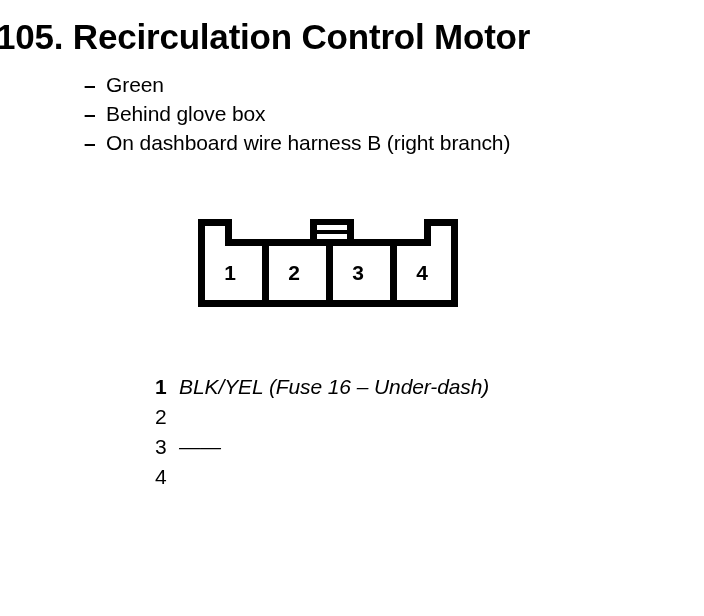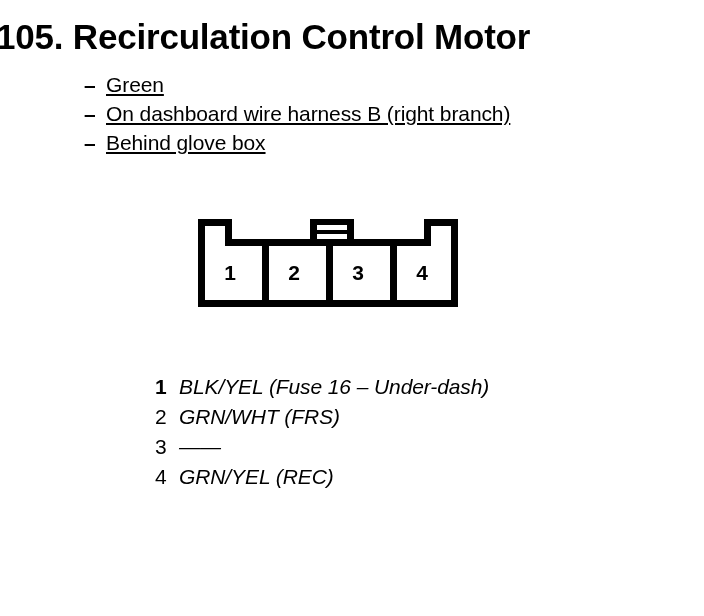--- a/index.html
+++ b/index.html
@@ -33,21 +33,20 @@
   #notes {
     position: absolute;
     left: 84px;
     top: 70px;
     line-height: 29px;
   }
   .note-row {
     font-size: 21px;
     white-space: nowrap;
     letter-spacing: -0.1px;
-    text-decoration: underline;
   }
   .note-dash {
     display: inline-block;
     width: 22px;
     font-weight: bold;
   }
 
   
   #connector {
     position: absolute;
@@ -162,24 +161,24 @@
 </head>
 <body>
 
 <div id="page-title">105. Recirculation Control Motor</div>
 
 <div id="notes">
   <div class="note-row">
     <span class="note-dash">–</span><span>Green</span>
   </div>
   <div class="note-row">
+    <span class="note-dash">–</span><span>Behind glove box</span>
+  </div>
+  <div class="note-row">
     <span class="note-dash">–</span><span>On dashboard wire harness B (right branch)</span>
-  </div>
-  <div class="note-row">
-    <span class="note-dash">–</span><span>Behind glove box</span>
   </div>
 </div>
 
 <div id="connector">
   <div class="conn-body"></div>
   <div class="tab-left"></div>
   <div class="tab-right"></div>
   <div class="latch">
     <div class="latch-slot s1"></div>
     <div class="latch-slot s2"></div>
@@ -193,23 +192,21 @@
   <div class="pin-num p4">4</div>
 </div>
 
 <div id="legend">
   <div class="legend-row">
     <span class="legend-pin bold">1</span>
     <span class="legend-desc">BLK/YEL (Fuse 16 – Under-dash)</span>
   </div>
   <div class="legend-row">
     <span class="legend-pin">2</span>
-    <span class="legend-desc">GRN/WHT (FRS)</span>
   </div>
   <div class="legend-row">
     <span class="legend-pin">3</span>
     <span class="legend-desc">——</span>
   </div>
   <div class="legend-row">
     <span class="legend-pin">4</span>
-    <span class="legend-desc">GRN/YEL (REC)</span>
   </div>
 </div>
 
 </body></html>

